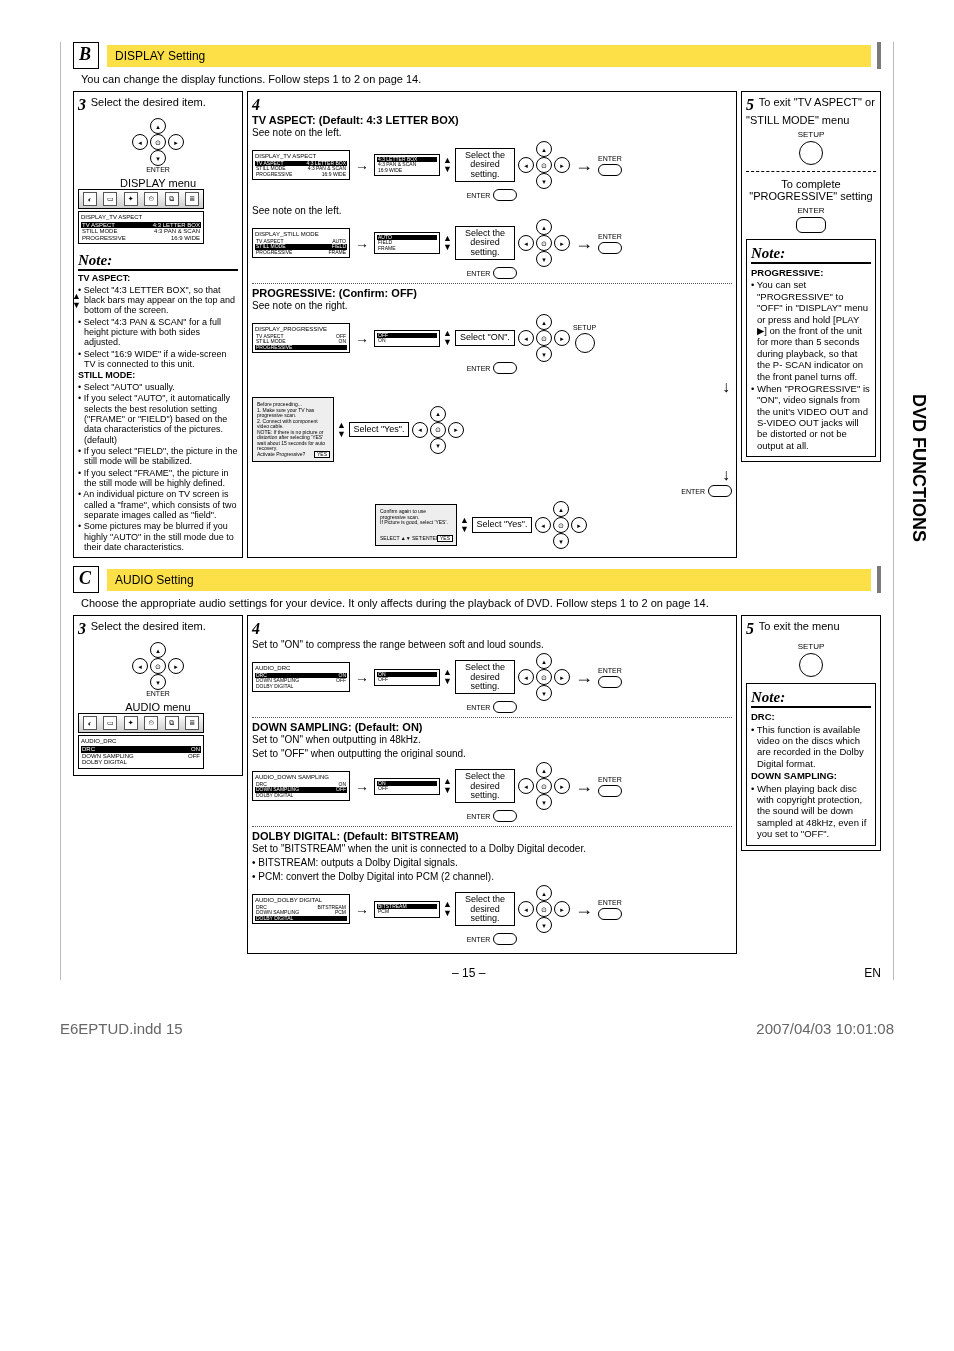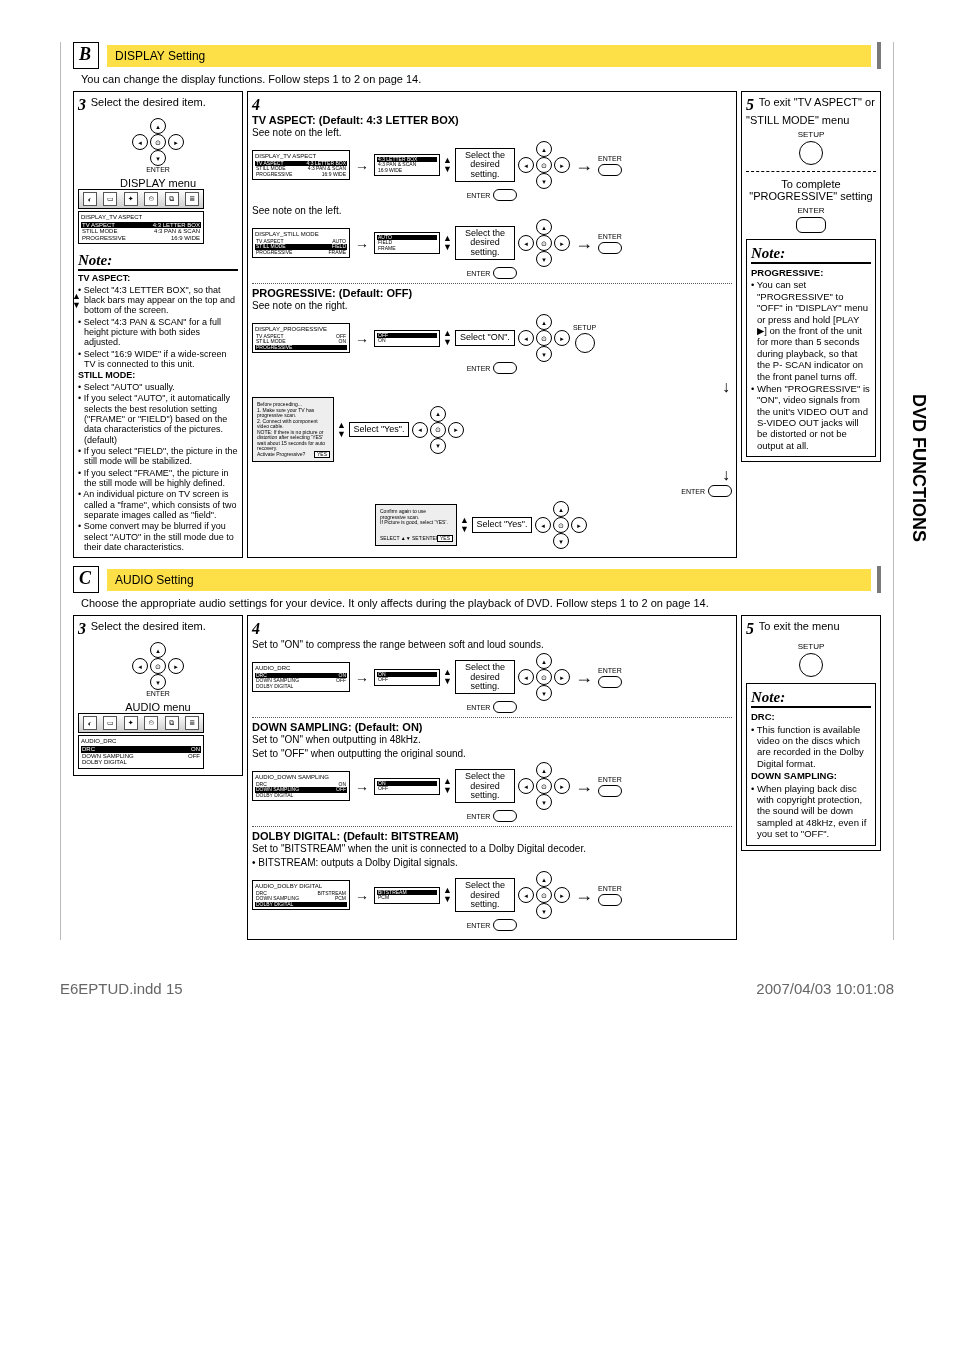--- a/index.html
+++ b/index.html
@@ -246,21 +246,21 @@
       <div class="k">TV ASPECT:</div>
       <div class="bul">• <span>Select "4:3 LETTER BOX", so that black bars may appear on the top and bottom of the screen.</span></div>
       <div class="bul">• <span>Select "4:3 PAN &amp; SCAN" for a full height picture with both sides adjusted.</span></div>
       <div class="bul">• <span>Select "16:9 WIDE" if a wide-screen TV is connected to this unit.</span></div>
       <div class="k">STILL MODE:</div>
       <div class="bul">• <span>Select "AUTO" usually.</span></div>
       <div class="bul">• <span>If you select "AUTO", it automatically selects the best resolution setting ("FRAME" or "FIELD") based on the data characteristics of the pictures. (default)</span></div>
       <div class="bul">• <span>If you select "FIELD", the picture in the still mode will be stabilized.</span></div>
       <div class="bul">• <span>If you select "FRAME", the picture in the still mode will be highly defined.</span></div>
       <div class="bul">• <span>An individual picture on TV screen is called a "frame", which consists of two separate images called as "field".</span></div>
-      <div class="bul">• <span>Some convert may be blurred if you select "AUTO" in the still mode due to their date characteristics.</span></div>
+      <div class="bul">• <span>Some pictures may be blurred if you highly "AUTO" in the still mode due to their date characteristics.</span></div>
     </div>
   </div>
 
   <div class="col col4">
     <div><span class="step-num">4</span></div>
 
     <div class="heading4 first">TV ASPECT: (Default: 4:3 LETTER BOX)</div>
     <div class="sub">See note on the left.</div>
     <div class="flow">
       <div class="menu-box mini-menu">
@@ -360,21 +360,21 @@
       <div class="flow-col">
         <div style="font-size:7px">ENTER</div>
         <div class="btn-oval"></div>
       </div>
     </div>
     <div class="flow" style="justify-content:center;margin-top:-4px;">
        <div style="font-size:7px">ENTER</div>
        <div class="btn-oval"></div>
     </div>
 
-    <div class="heading4">PROGRESSIVE: (Default: OFF)</div>
+    <div class="heading4">PROGRESSIVE: (Confirm: OFF)</div>
     <div class="sub">See note on the right.</div>
     <div class="flow">
       <div class="menu-box mini-menu">
         <div class="title-bar">DISPLAY_PROGRESSIVE</div>
         <div class="row">
               <span>TV ASPECT</span>
               <span>OFF</span>
             </div>
         <div class="row">
               <span>STILL MODE</span>
@@ -641,20 +641,21 @@
       </div>
     </div>
     <div class="flow" style="justify-content:center;margin-top:-4px;">
        <div style="font-size:7px">ENTER</div>
        <div class="btn-oval"></div>
     </div>
 
     <div class="heading4">DOLBY DIGITAL: (Default: BITSTREAM)</div>
     <div class="sub">Set to "BITSTREAM" when the unit is connected to a Dolby Digital decoder.</div>
     <div class="sub">• BITSTREAM: outputs a Dolby Digital signals.</div>
+    <div class="sub">• PCM: convert the Dolby Digital into PCM (2 channel).</div>
     <div class="flow">
       <div class="menu-box mini-menu">
         <div class="title-bar">AUDIO_DOLBY DIGITAL</div>
         <div class="row">
               <span>DRC</span>
               <span>BITSTREAM</span>
             </div>
         <div class="row">
               <span>DOWN SAMPLING</span>
               <span>PCM</span>
@@ -708,20 +709,25 @@
     <div class="notebox">
       <span class="note-title">Note:</span>
       <div><b>DRC:</b></div>
       <div class="bul">• <span>This function is available video on the discs which are recorded in the Dolby Digital format.</span></div>
       <div><b>DOWN SAMPLING:</b></div>
       <div class="bul">• <span>When playing back disc with copyright protection, the sound will be down sampled at 48kHz, even if you set to "OFF".</span></div>
     </div>
   </div>
 </div>
 
+<div class="footer">
+  <span></span>
+  <span>– 15 –</span>
+  <span>EN</span>
+</div>
 
 <div class="side-tab">DVD FUNCTIONS</div>
 </div>
 
 <div class="print-line">
   <span>E6EPTUD.indd   15</span>
   <span>2007/04/03   10:01:08</span>
 </div>
 
 </body></html>

